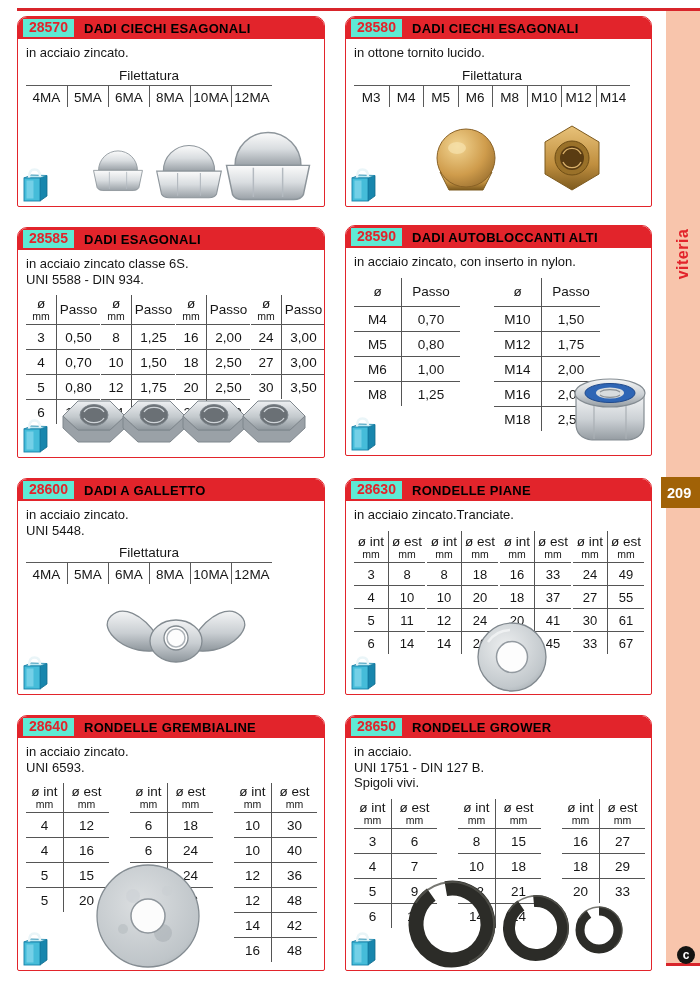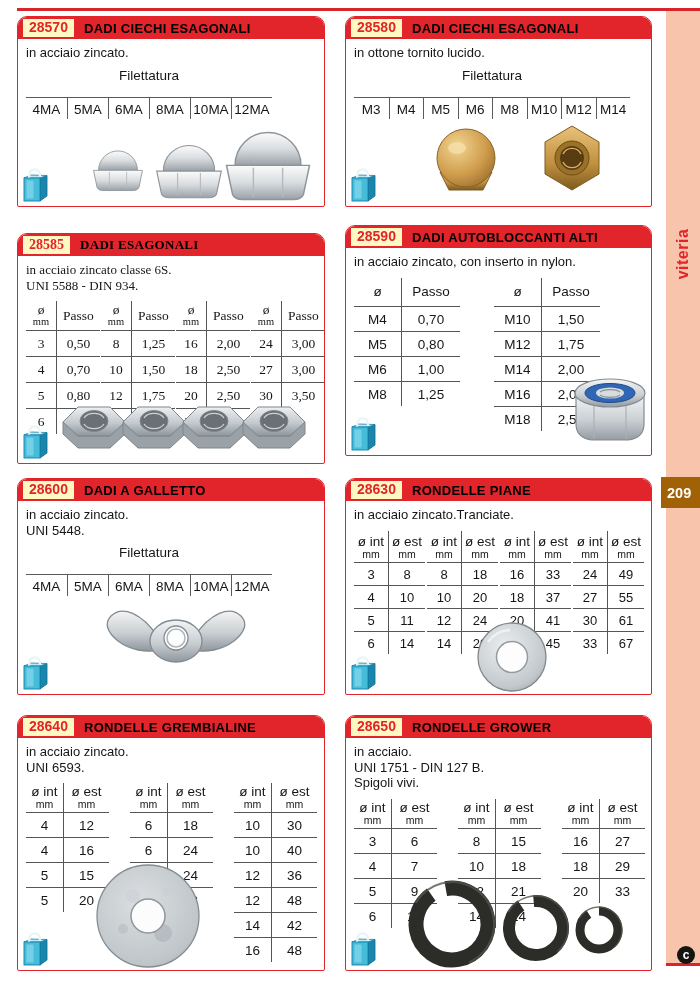--- a/index.html
+++ b/index.html
@@ -10,27 +10,27 @@
 
   
   .sidebar { position:absolute; left:666px; top:11px; width:34px; height:955px; background:#f8c5ac; border-bottom:3px solid #d8252b; }
   .sidebar-label { position:absolute; left:50%; top:243px; transform:translate(-50%,-50%) rotate(-90deg); color:#e2242b; font-weight:bold; font-size:16px; letter-spacing:0.5px; white-space:nowrap; }
   .page-tab { position:absolute; left:661px; top:477px; width:39px; height:31px; background:#a16207; color:#fff; font-weight:bold; font-size:14.5px; display:flex; align-items:center; padding-left:6px; }
   .corner-logo { position:absolute; left:677px; top:946px; width:18px; height:18px; border-radius:50%; background:#141412; color:#fff; display:flex; align-items:center; justify-content:center; font-weight:bold; font-size:12px; line-height:1; }
 
   
   .cell { position:absolute; background:#fff; border:1.6px solid #e2242b; border-radius:10px 10px 2px 2px; overflow:hidden; }
   .cell-header { height:22px; background:#e2242b; display:flex; align-items:center; }
-  .code-box { background:#fef9c3; color:#e2242b; font-weight:bold; font-size:14px; line-height:17px; padding:0 6px 1px 6px; margin-left:5px; }
+  .code-box { background:#5eead4; color:#e2242b; font-weight:bold; font-size:14px; line-height:17px; padding:0 6px 1px 6px; margin-left:5px; }
   .cell-title { color:#000000; font-weight:bold; font-size:13px; margin-left:10px; letter-spacing:0.3px; white-space:nowrap; }
   .desc { padding:6px 8px 0 8px; font-size:13px; line-height:15.5px; }
 
   
   .filet { margin:7px 0 0 8px; display:inline-block; }
-  .filet-label { text-align:center; font-size:13.5px; padding-bottom:14px; border-bottom:1.7px solid #5a5a5a; }
+  .filet-label { text-align:center; font-size:13.5px; padding-bottom:2px; border-bottom:1.7px solid #5a5a5a; }
   .filet-values { display:flex; }
   .filet-cell { width:41px; text-align:center; font-size:13.5px; padding:4px 0 2px 0; }
   .filet-cell + .filet-cell { border-left:1.7px solid #5a5a5a; }
   .c28580 .filet-cell { width:34.5px; }
 
   
   .pairs { margin:8px 0 0 8px; display:flex; align-items:flex-start; }
   .pair-group { display:inline-block; }
   .prow { display:flex; border-bottom:1.5px solid #555; }
   .pair-group .prow:last-child { border-bottom:none; }
@@ -152,21 +152,21 @@
     </svg>
     <svg class="bag" viewBox="0 0 27 35">
       <path d="M18 10 L25 7.5 L25 28 L18 33 Z" fill="#1886ad" stroke="#116a8a" stroke-width="0.8"></path>
       <path d="M2 10 L9 7 L25 7.5 L18 10 Z" fill="#bfe9f2" stroke="#1581a8" stroke-width="0.8"></path>
       <rect x="2" y="10" width="16" height="23" fill="#45bcd9" stroke="#1581a8" stroke-width="0.9"></rect>
       <rect x="4.5" y="12.5" width="7" height="18" fill="#7fd4ea" opacity="0.8"></rect>
       <path d="M7 9.5 Q7 1.5 12.5 1.5 Q18 1.5 18 8.5" fill="none" stroke="#eaf5f8" stroke-width="2.4"></path>
     </svg>
   </div>
 
-  <div class="cell c28585" style="left:17px;top:233px;width:308px;height:231px;font-family:Liberation Serif, serif;">
+  <div class="cell c28585" style="left:17px;top:227px;width:308px;height:231px;">
     <div class="cell-header">
       <span class="code-box">28585</span>
       <span class="cell-title">DADI ESAGONALI</span>
     </div>
     <div class="desc">
         <div class="desc-line">in acciaio zincato classe 6S.</div>
         <div class="desc-line">UNI 5588 - DIN 934.</div>
       </div>
     <div class="pairs">
         <div class="pair-group">

